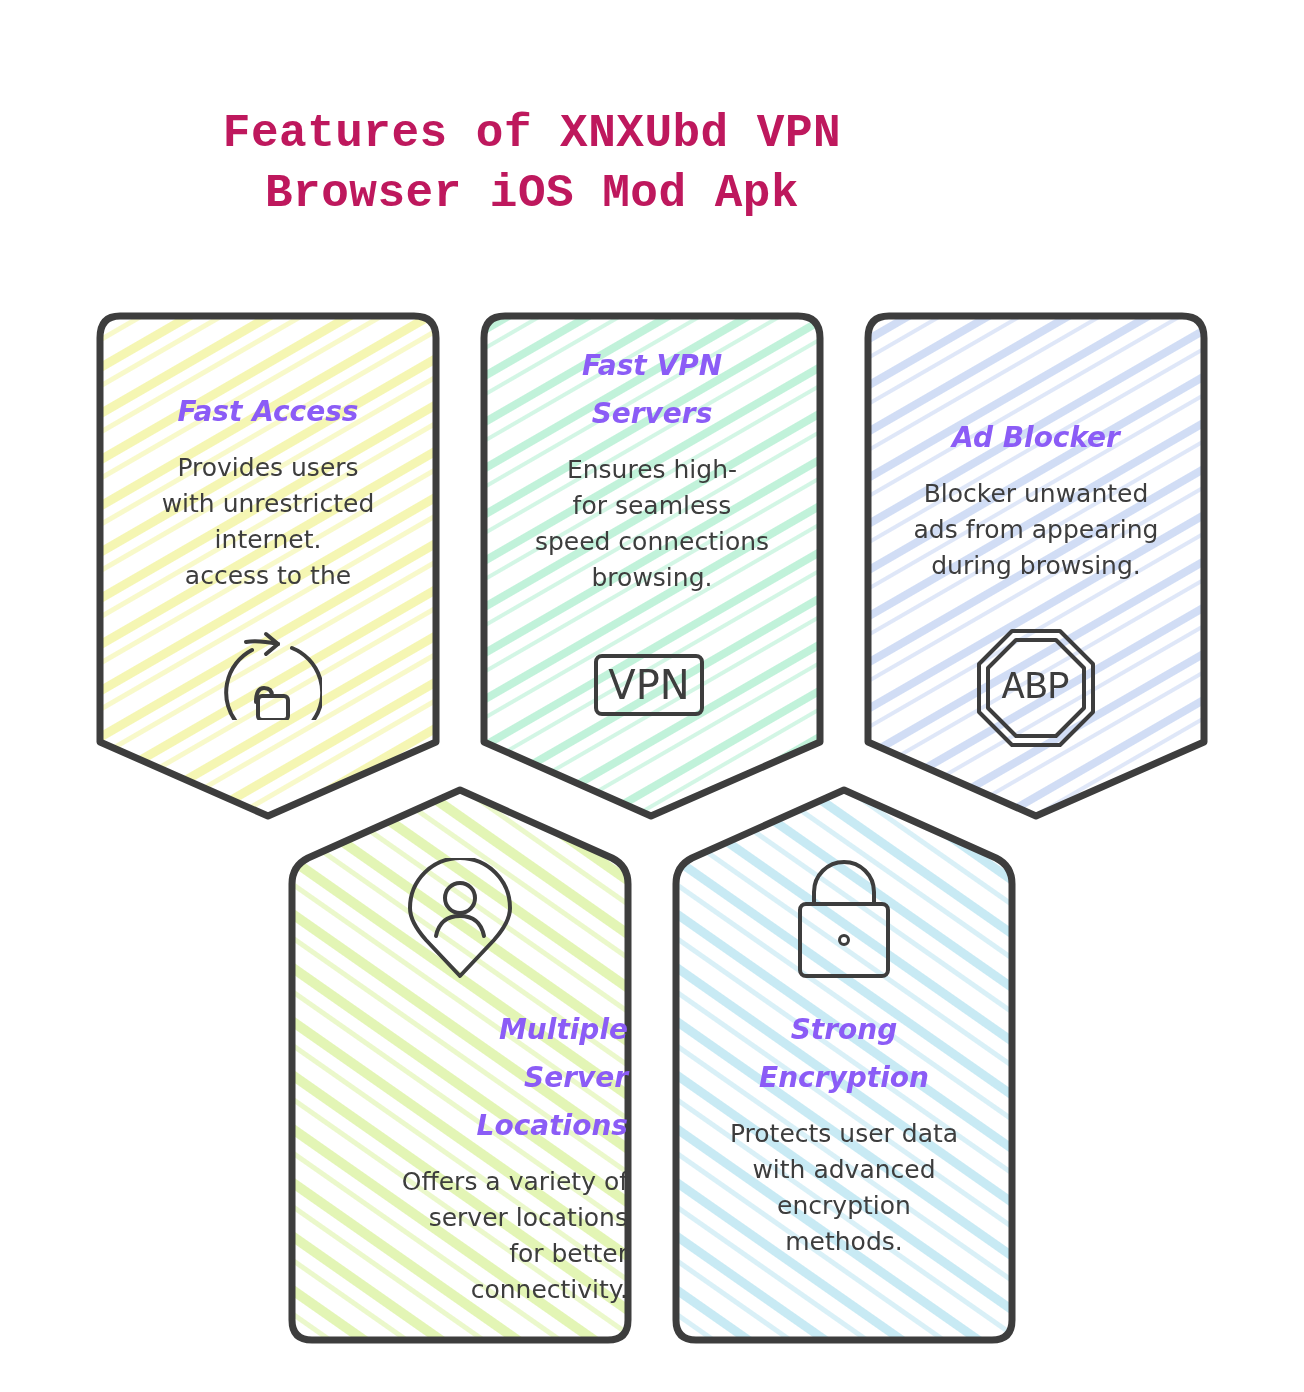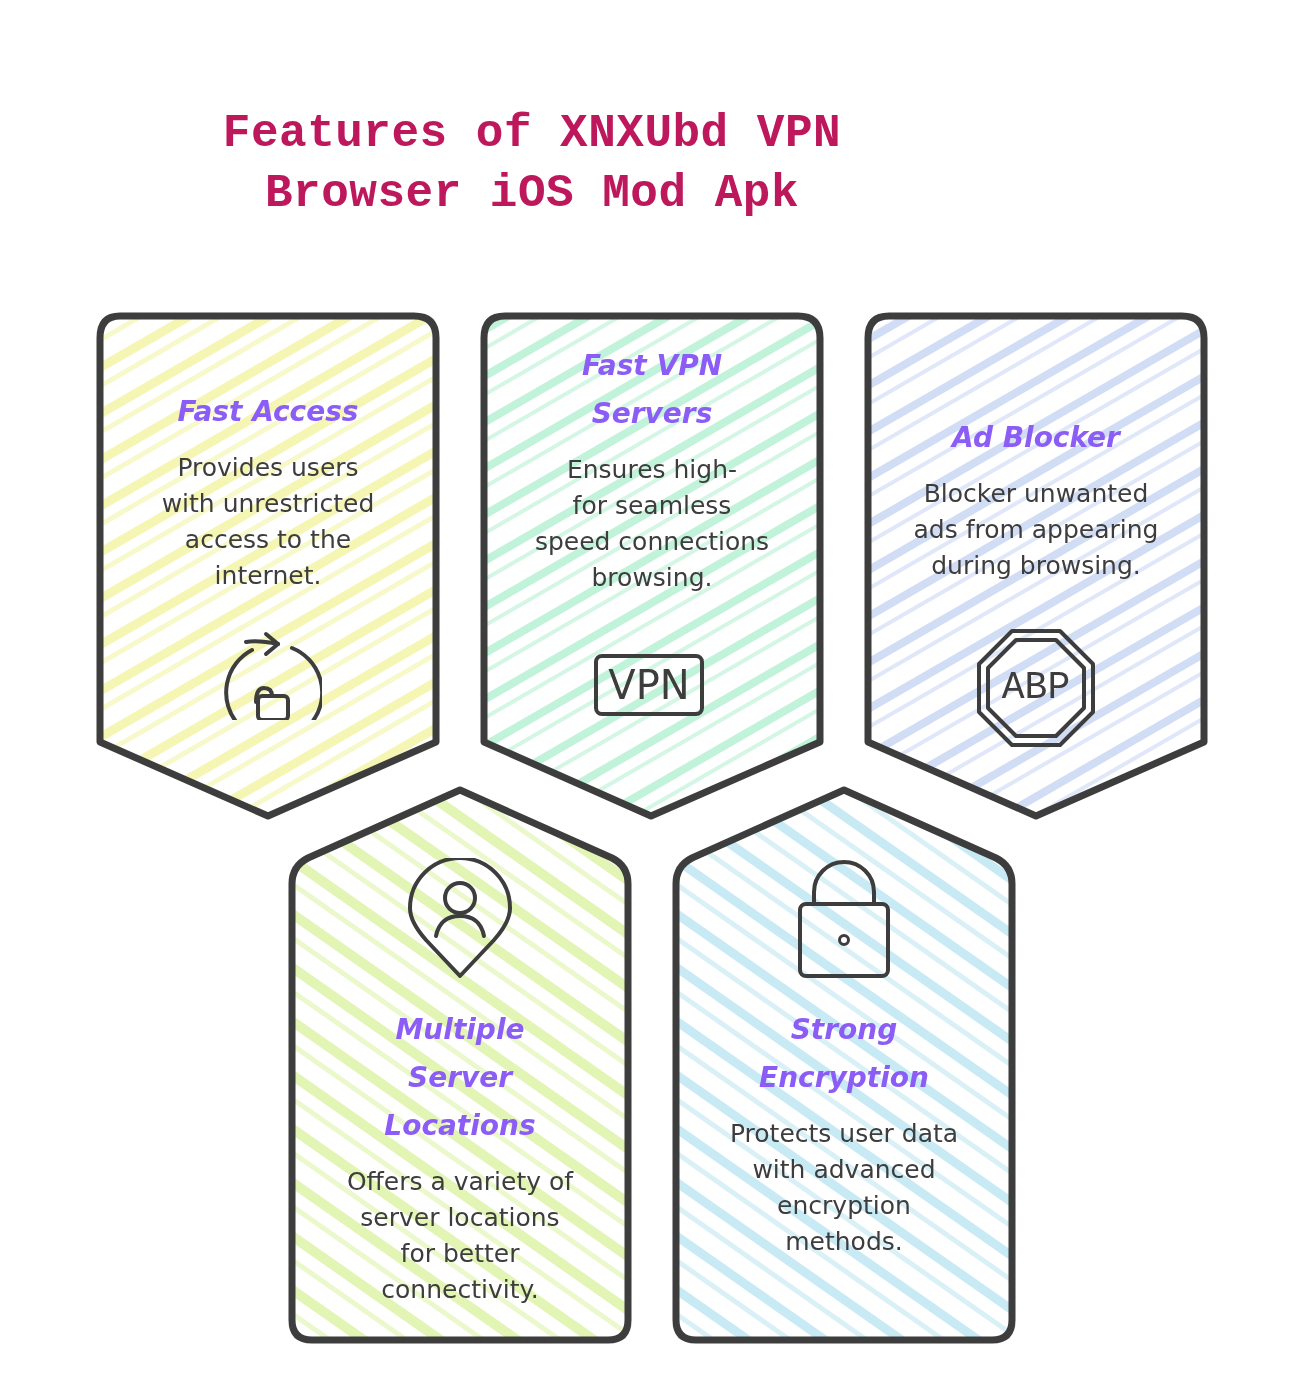--- a/index.html
+++ b/index.html
@@ -60,22 +60,22 @@
 <div class="title">
   <div>Features of XNXUbd VPN</div>
   <div>Browser iOS Mod Apk</div>
 </div>
 
 <div class="card" style="left:100px; top:388px; width:336px;">
   <div class="h">Fast Access</div>
   <div class="d">
     <div>Provides users</div>
     <div>with unrestricted</div>
+    <div>internet.</div>
     <div>access to the</div>
-    <div>internet.</div>
   </div>
 </div>
 <svg class="icon" style="left:212px; top:628px;" width="110" height="92" viewBox="0 0 110 92">
   <path d="M 40 22 A 48 48 0 1 0 80 20" fill="none" stroke="#3d3d3d" stroke-width="4" stroke-linecap="round" transform="translate(0,0)"></path>
   <circle cx="55" cy="62" r="0"></circle>
   <path d="M 54 6 L 66 16 L 54 26" fill="none" stroke="#3d3d3d" stroke-width="4" stroke-linecap="round" stroke-linejoin="round"></path>
   <path d="M 34 14 Q 46 12 66 16" fill="none" stroke="#3d3d3d" stroke-width="4" stroke-linecap="round"></path>
   <path d="M 44 74 Q 44 60 52 60 Q 60 60 60 68" fill="none" stroke="#3d3d3d" stroke-width="4" stroke-linecap="round"></path>
   <rect x="46" y="68" width="30" height="24" rx="4" fill="none" stroke="#3d3d3d" stroke-width="4"></rect>
 </svg>
@@ -110,21 +110,21 @@
     <polygon points="40,12 80,12 108,40 108,80 80,108 40,108 12,80 12,40" fill="none" stroke="#3d3d3d" stroke-width="4" stroke-linejoin="round"></polygon>
   </svg>
   <div style="position:absolute; left:0; top:0; width:120px; height:120px; text-align:center; line-height:120px; font-family:Liberation Mono, monospace; font-size:38px; color:#3d3d3d;">ABP</div>
 </div>
 
 <svg class="icon" style="left:406px; top:858px;" width="108" height="124" viewBox="0 0 108 124">
   <path d="M 54 118 L 20 82 Q 4 64 4 50 A 50 50 0 0 1 104 50 Q 104 64 88 82 Z" fill="none" stroke="#3d3d3d" stroke-width="4" stroke-linejoin="round"></path>
   <circle cx="54" cy="40" r="15" fill="none" stroke="#3d3d3d" stroke-width="4"></circle>
   <path d="M 30 78 Q 34 58 54 58 Q 74 58 78 78" fill="none" stroke="#3d3d3d" stroke-width="4" stroke-linecap="round"></path>
 </svg>
-<div class="card" style="left:292px; top:1006px; width:336px;">
+<div class="card" style="left:292px; top:1006px; width:336px;text-align:right;">
   <div class="h">
     <div>Multiple</div>
     <div>Server</div>
     <div>Locations</div>
   </div>
   <div class="d">
     <div>Offers a variety of</div>
     <div>server locations</div>
     <div>for better</div>
     <div>connectivity.</div>

